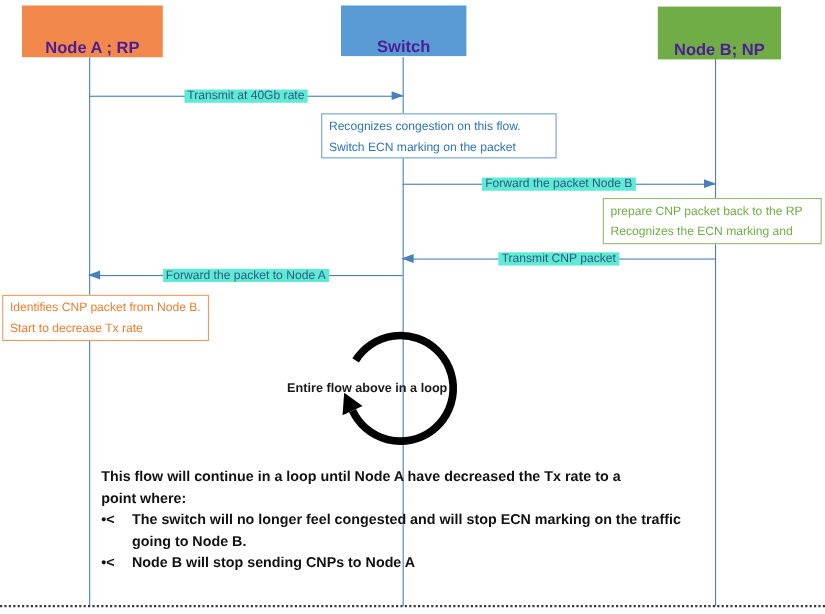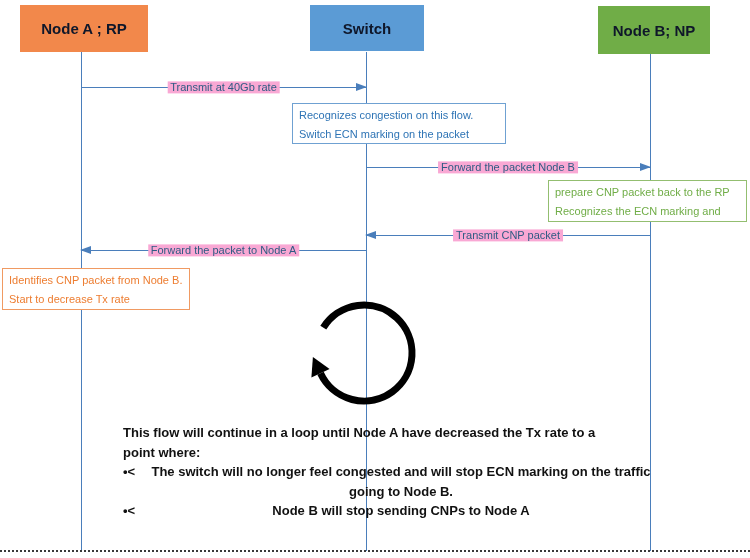--- a/index.html
+++ b/index.html
@@ -8,32 +8,32 @@
     position:relative; width:750px; height:558px; background:#fff;
     font-family:"Liberation Sans", sans-serif; overflow:hidden;
   }
   
   .lifeline { position:absolute; width:1.5px; background:#4A7EBB; top:52px; height:499px; }
   #lifeline-a { left:80.5px; }
   #lifeline-s { left:365.5px; }
   #lifeline-b { left:649.5px; }
   
   .actor {
-    position:absolute; display:flex; align-items:center; justify-content:center;
-    color:#0f172a; font-weight:bold; font-size:15px;
+    position:absolute; display:flex; align-items:flex-end; justify-content:center;
+    color:#4c1d95; font-weight:bold; font-size:15px;
   }
   #actor-a { left:20px; top:5px;  width:128px; height:47px; background:#F2884B; }
   #actor-s { left:310px; top:5px; width:114px; height:46px; background:#5B9BD5; }
   #actor-b { left:598px; top:6px; width:112px; height:48px; background:#70AD47; }
   
   .msg { position:absolute; height:0; }
   .msg-line { border-top:1.5px solid #4A7EBB; }
   .msg-label {
     position:absolute; left:50%; top:1px; transform:translate(-50%,-55%);
-    background:#f9a8d4; padding:0 3px; font-size:11px; color:#2F5B83; white-space:nowrap;
+    background:#5eead4; padding:0 3px; font-size:11px; color:#2F5B83; white-space:nowrap;
   }
   .head { position:absolute; top:-4.5px; width:0; height:0;
           border-top:4.5px solid transparent; border-bottom:4.5px solid transparent; }
   .head.right { right:-1px; border-left:11px solid #4A7EBB; }
   .head.left  { left:-1px;  border-right:11px solid #4A7EBB; }
   #msg-1 { left:81px;  top:87px;  width:285px; }
   #msg-2 { left:366px; top:167px; width:284px; }
   #msg-3 { left:366px; top:235px; width:284px; }
   #msg-4 { left:81px;  top:250px; width:285px; }
   
@@ -45,24 +45,24 @@
   #note-b      { left:548px; top:180px; width:199px; height:42px; border-color:#93BE70; color:#70AD47; }
   #note-a      { left:2px;   top:268px; width:188px; height:42px; border-color:#F09A62; color:#ED7D31; }
   
   #loop-svg { position:absolute; left:305px; top:299px; width:120px; height:112px; }
   #loop-text {
     position:absolute; left:261px; top:347px; font-size:11.5px; font-weight:bold; color:#1a1a1a;
     white-space:nowrap;
   }
   
   #summary { position:absolute; left:92px; top:423px; width:530px; font-size:13px;
-             font-weight:bold; color:#111; line-height:19.5px;margin-left:31px; }
+             font-weight:bold; color:#111; line-height:19.5px; }
   .bullet-row { display:flex; }
   .bullet-marker { width:28px; flex:0 0 28px; }
-  .bullet-text { width:500px;text-align:center; }
+  .bullet-text { width:500px; }
   
   #bottom-rule { position:absolute; left:0; top:550px; width:750px; border-top:2px dotted #3a3a3a; }
 </style>
 </head>
 <body>
 
 <div id="canvas">
 
   <div class="lifeline" id="lifeline-a"></div>
   <div class="lifeline" id="lifeline-s"></div>
@@ -114,20 +114,21 @@
 
   <div class="note" id="note-a">
     <div>Identifies CNP packet from Node B.</div>
     <div>Start to decrease Tx rate</div>
   </div>
 
   <svg id="loop-svg" viewBox="0 0 120 112">
     <path d="M 18.3 28.6 A 48 48 0 1 1 15.5 74.3" fill="none" stroke="#000" stroke-width="7"></path>
     <polygon points="7.9,58 24.6,70.1 6.4,78.5" fill="#000"></polygon>
   </svg>
+  <div id="loop-text">Entire flow above in a loop</div>
 
   <div id="summary">
     <div>This flow will continue in a loop until Node A have decreased the Tx rate to a</div>
     <div>point where:</div>
     <div class="bullet-row">
       <span class="bullet-marker">•&lt;</span>
       <span class="bullet-text">The switch will no longer feel congested and will stop ECN marking on the traffic going to Node B.</span>
     </div>
     <div class="bullet-row">
       <span class="bullet-marker">•&lt;</span>

